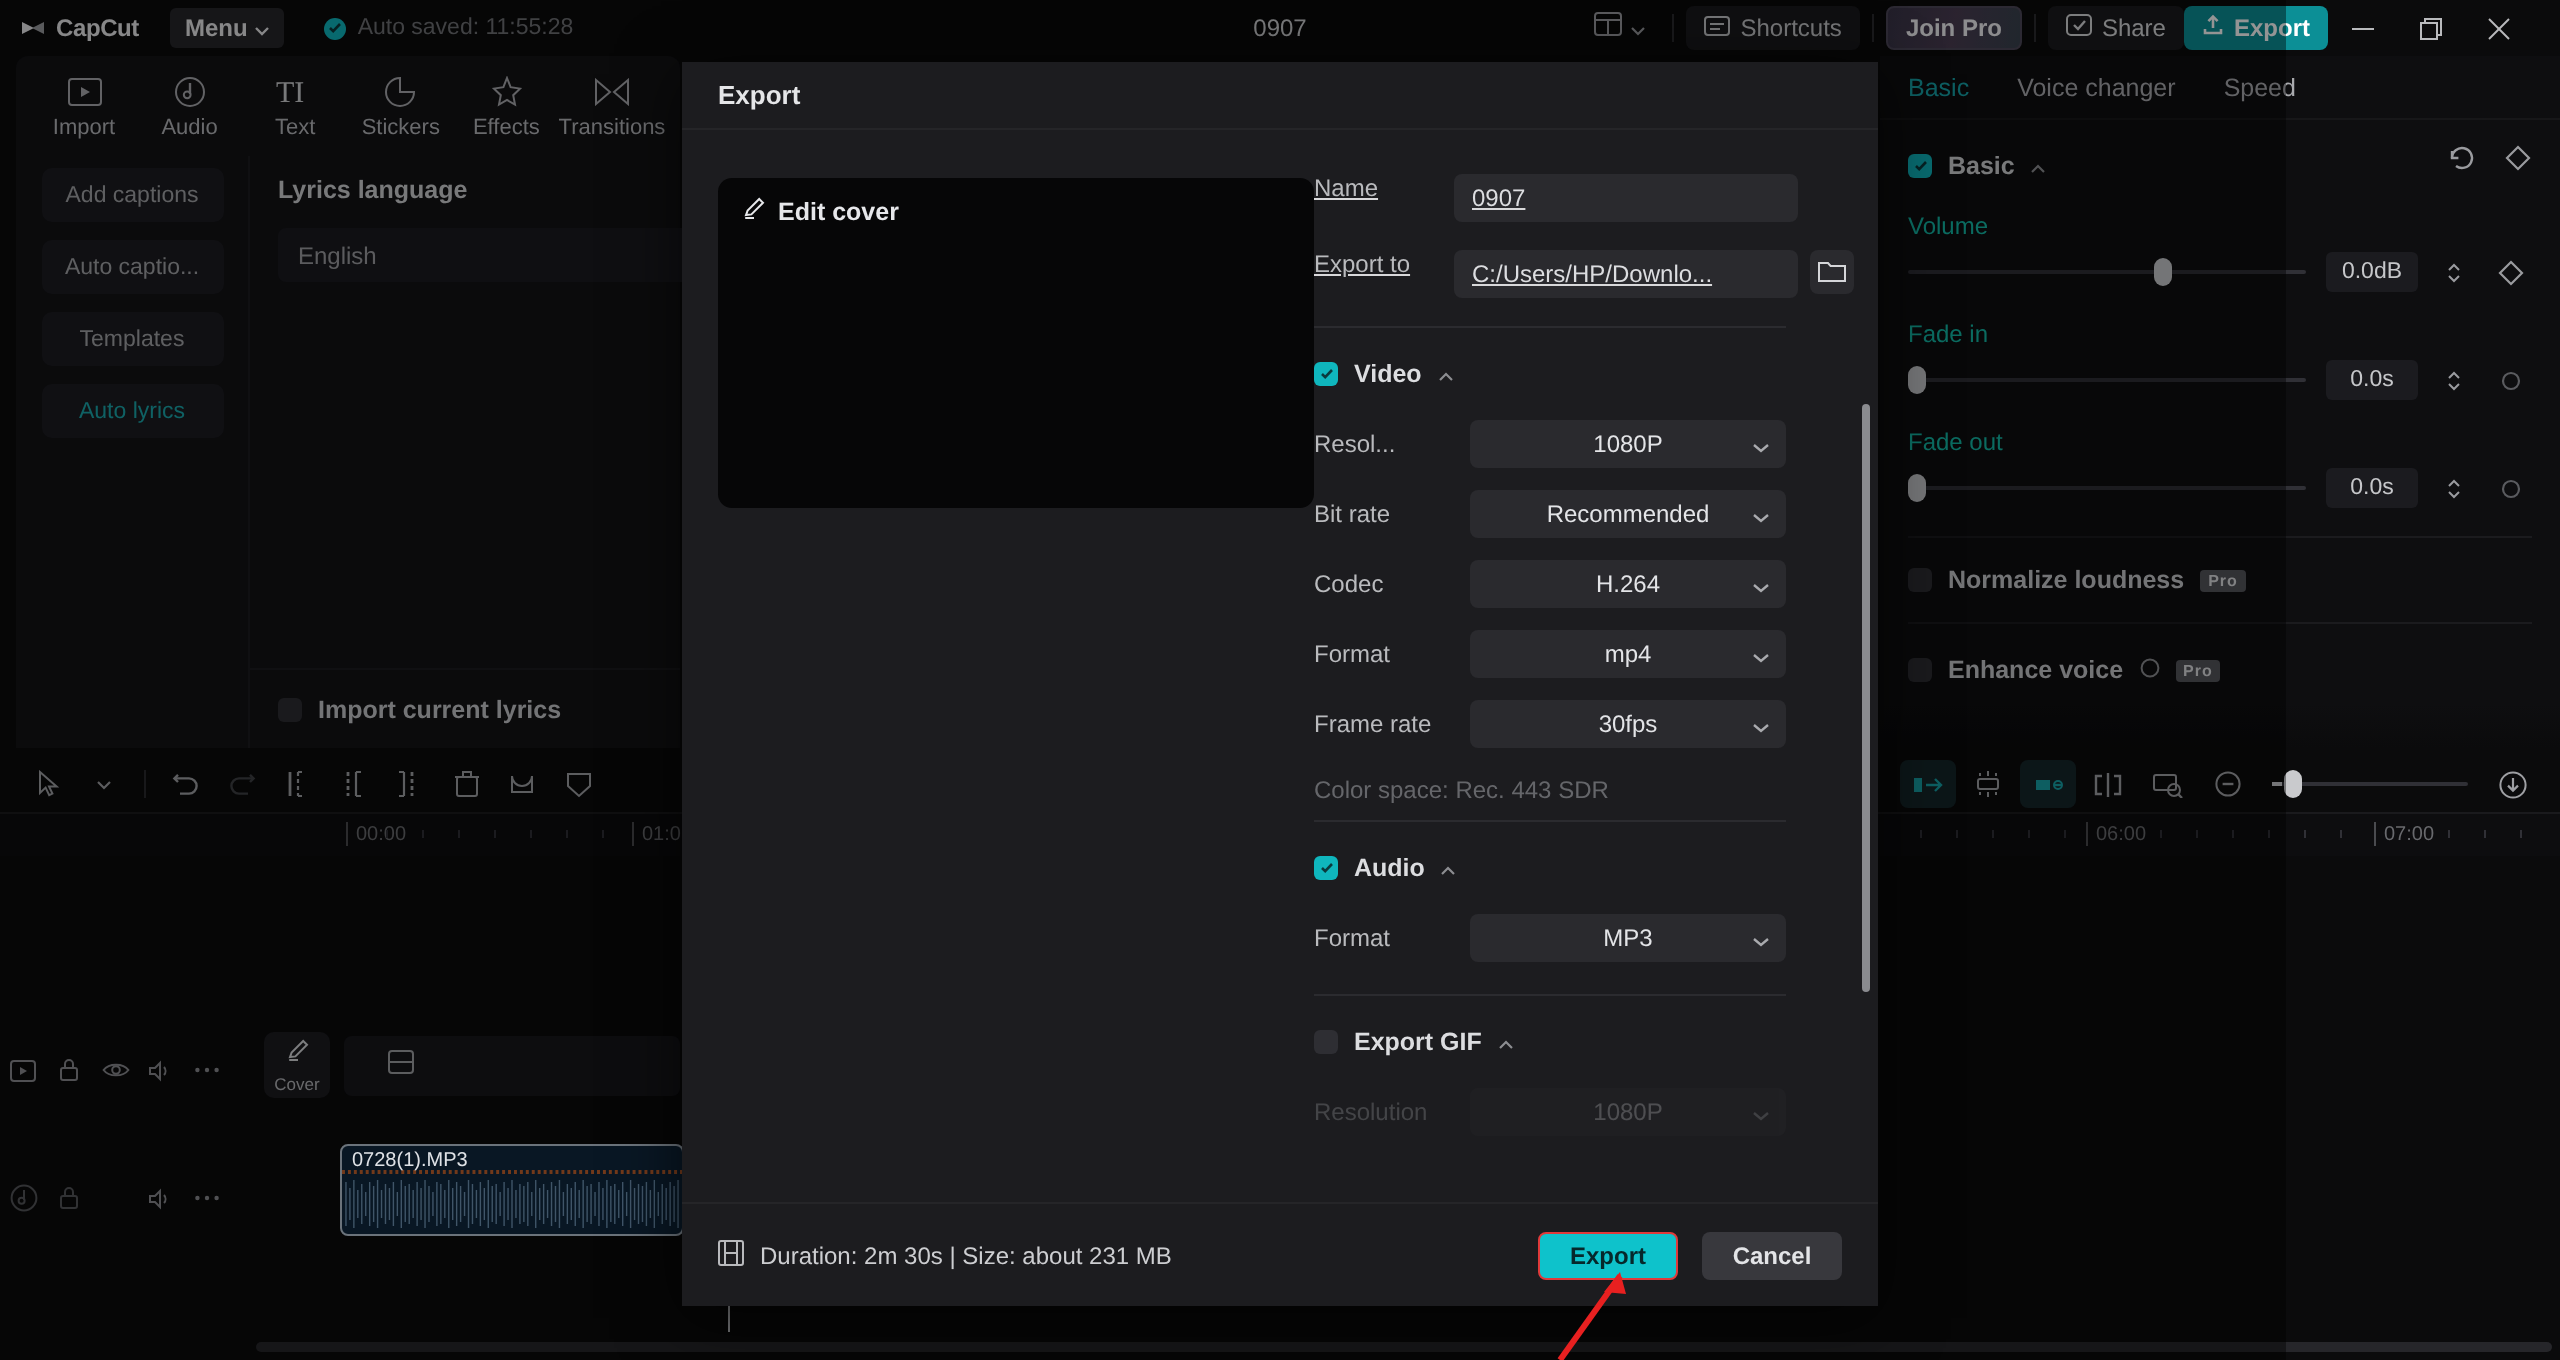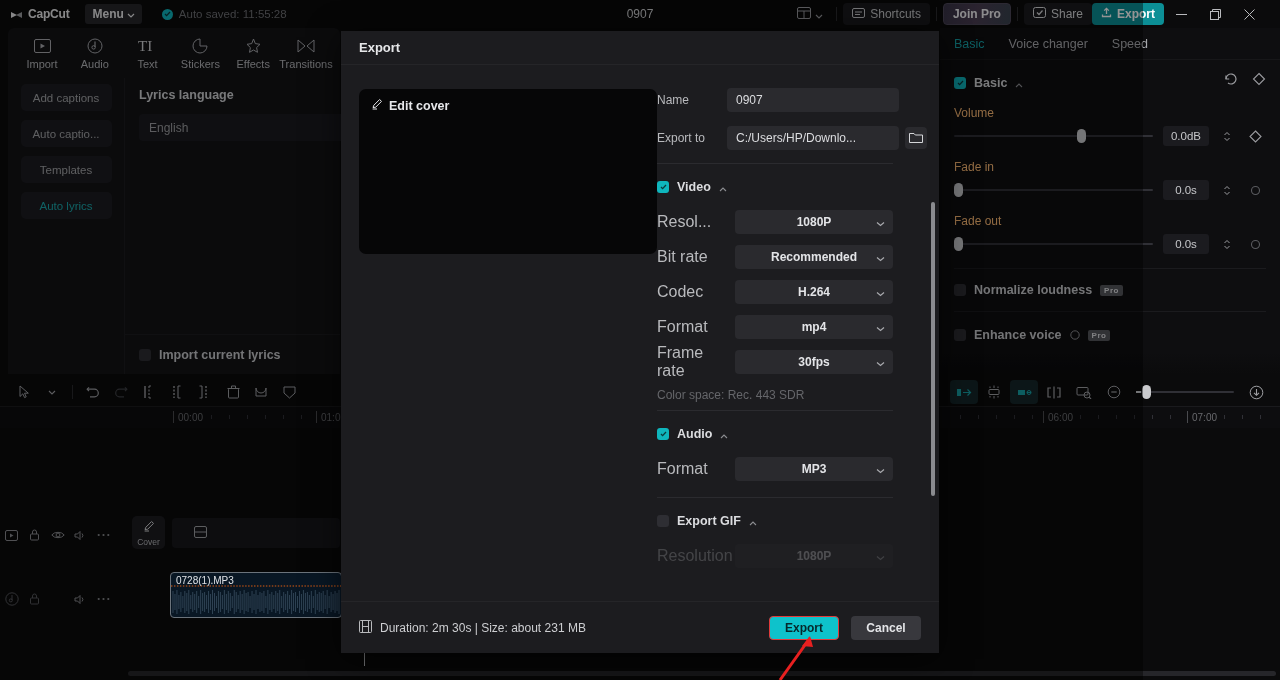--- a/index.html
+++ b/index.html
@@ -84,21 +84,21 @@
     background: #0e0e10; }
   .rp-tabs { height: 32px; display: flex; align-items: center; gap: 24px;
     padding-left: 14px; border-bottom: 1px solid #171719; }
   .rp-tab { font-size: 12.5px; color: #a9aaae; cursor: pointer; }
   .rp-tab.active { color: #17a2a8; }
   .rp-sec { padding: 14px 14px 0 14px; position: relative; }
   .rp-sechead { display: flex; align-items: center; gap: 8px; }
   .rp-sechead .t { font-size: 12.5px; font-weight: 700; color: #cfd0d3; }
   .rp-actions { position: absolute; right: 14px; top: 12px; display: flex;
     align-items: center; gap: 14px; }
-  .rowlabel { font-size: 12px; color: #fdba74; margin-top: 14px; }
+  .rowlabel { font-size: 12px; color: #14b8a6; margin-top: 14px; }
   .sliderrow { display: flex; align-items: center; gap: 10px; margin-top: 6px; }
   .slider { position: relative; height: 14px; flex: 1; }
   .track { position: absolute; top: 6px; left: 0; right: 0; height: 2px; background: #303036; border-radius: 2px; }
   .knob { position: absolute; top: 0; width: 9px; height: 14px; border-radius: 5px;
     background: #c9cacd; cursor: pointer; }
   .numbox { width: 46px; height: 20px; border-radius: 3px; background: #1b1b1f;
     display: flex; align-items: center; justify-content: center;
     font-size: 11.5px; color: #c6c7ca; }
   .spin { width: 15px; height: 20px; display: flex; flex-direction: column;
     align-items: center; justify-content: center; color: #9a9b9f; cursor: pointer; }
@@ -160,36 +160,36 @@
   .dlg-head { height: 34px; display: flex; align-items: center; padding-left: 18px;
     border-bottom: 1px solid #252528; }
   .dlg-head .t { font-size: 13px; font-weight: 700; color: #e5e6e8; }
   .dlg-body { flex: 1; display: flex; position: relative; overflow: hidden; }
   .dlg-left { width: 320px; padding: 24px 0 0 18px; }
   .cover { width: 298px; height: 165px; background: #060607; border-radius: 7px;
     position: relative; cursor: pointer; }
   .cover .ec { position: absolute; top: 9px; left: 12px; display: flex;
     align-items: center; gap: 6px; font-size: 12.5px; font-weight: 700; color: #e6e7ea; }
   .dlg-right { flex: 1; padding-top: 22px; padding-right: 14px; position: relative; }
-  .frow { display: flex; align-items: center; height: 26px; margin-bottom: 12px; }
+  .frow { display: flex; height: 26px; margin-bottom: 12px; text-decoration: underline; }
   .flabel { width: 70px; font-size: 12px; color: #b9babd; }
   .finput { width: 172px; height: 24px; background: #2a2a2e; border-radius: 4px;
     display: flex; align-items: center; padding: 0 9px; font-size: 12px; color: #dcdde0;
     cursor: text; overflow: hidden; white-space: nowrap; }
   .folder-btn { width: 22px; height: 22px; margin-left: 6px; border-radius: 4px;
     background: #2a2a2e; display: flex; align-items: center; justify-content: center;
     cursor: pointer; color: #d5d6d9; }
   .dlg-divider { height: 1px; background: #2b2b2f; margin: 8px 0 14px 0; width: 236px; }
   .secrow { display: flex; align-items: center; gap: 8px; margin-bottom: 14px; }
   .secrow .sl { font-size: 12.5px; font-weight: 700; color: #dcdde0; }
   .drow { display: flex; align-items: center; height: 24px; margin-bottom: 11px; }
-  .drow .dl { width: 78px; font-size: 16px; color: #b9babd; }
+  .drow .dl { width: 78px; font-size: 12px; color: #b9babd; }
   .dsel { width: 158px; height: 24px; background: #2a2a2e; border-radius: 4px;
     display: flex; align-items: center; justify-content: center; position: relative;
-    font-size: 12px; font-weight: 700; color: #e3e4e7; cursor: pointer; }
+    font-size: 12px; font-weight: 400; color: #e3e4e7; cursor: pointer; }
   .dsel .cv { position: absolute; right: 8px; top: 6px; color: #a9aaae; }
   .cspace { font-size: 12px; color: #65666a; margin: 14px 0 6px 0; }
   .dscroll { position: absolute; right: 6px; top: 137px; width: 4px; height: 294px;
     background: #8a8b8f; border-radius: 3px; }
   .ghostrow { opacity: 0.25; }
   .dlg-foot { height: 52px; border-top: 1px solid #252528; display: flex;
     align-items: center; padding: 0 18px; }
   .duration { display: flex; align-items: center; gap: 8px; font-size: 12px; color: #cdced1; }
   .foot-btns { margin-left: auto; display: flex; gap: 12px; }
   .btn { width: 70px; height: 24px; border-radius: 4px; display: flex;

